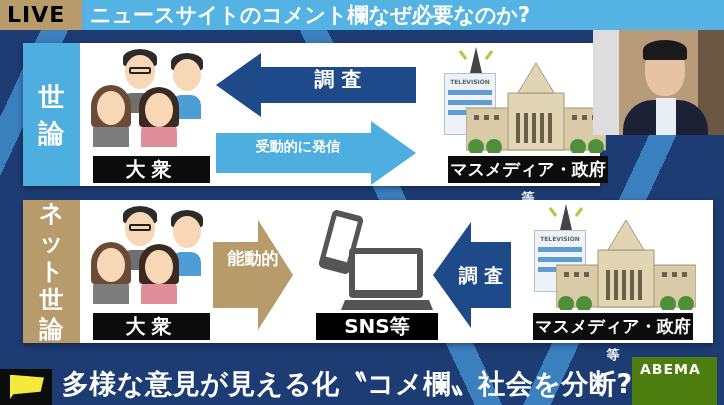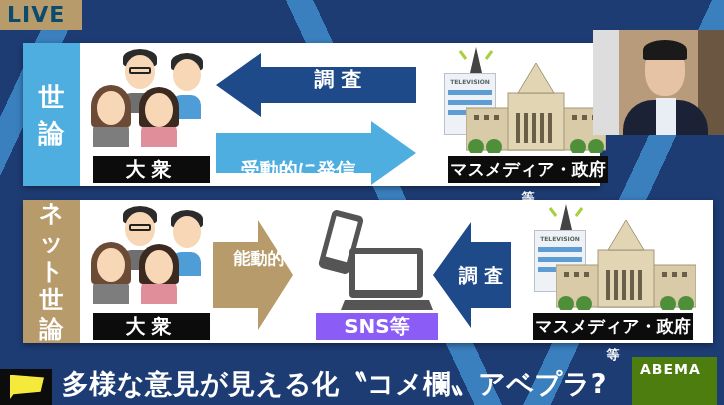--- a/index.html
+++ b/index.html
@@ -13,21 +13,21 @@
     position: absolute; inset: 0;
     background:
       linear-gradient(115deg, transparent 0 6%, #3e86c6 6% 9%, transparent 9% 100%),
       linear-gradient(65deg, transparent 0 52%, #3e86c6 52% 55%, transparent 55% 100%),
       linear-gradient(115deg, transparent 0 78%, #3e86c6 78% 81%, transparent 81% 100%),
       #1e3c74;
     opacity: 0.9;
   }
   
   .topbar { position: absolute; left: 0; top: 0; height: 30px; width: 724px; display: flex; }
-  .live { background: #b79b6a; color: #0c4a6e; font-weight: bold; font-size: 22px; padding: 0 7px; line-height: 30px; width: 82px; letter-spacing: 1px; }
+  .live { background: #b79b6a; color: #000000; font-weight: bold; font-size: 22px; padding: 0 7px; line-height: 30px; width: 82px; letter-spacing: 1px; }
   .tag { background: #0c0c0c; color: #f5ea3b; font-weight: bold; font-size: 21px; line-height: 30px; padding: 0 7px; width: 130px; }
   .headline { background: #54b3e3; color: #fff; font-weight: bold; font-size: 21px; line-height: 30px; padding: 0 8px; flex: 1; white-space: nowrap; overflow: hidden; }
 
   
   .panel { position: absolute; left: 23px; width: 577px; background: #fff; box-shadow: 0 2px 6px rgba(0,0,0,0.4); }
   .panel1 { top: 43px; height: 143px; }
   .panel2 { top: 200px; width: 690px; height: 143px; }
   .side { position: absolute; left: 0; top: 0; bottom: 0; width: 57px; color: #fff; font-weight: bold; display: flex; flex-direction: column; align-items: center; justify-content: center; font-size: 26px; line-height: 36px; }
   .side1 { background: #4eaee0; }
   .side2 { background: #b79b6a; font-size: 24px; line-height: 29px; }
@@ -63,20 +63,21 @@
   .logo-top { position: absolute; left: 8px; top: 4px; font-size: 14px; font-weight: bold; letter-spacing: 1px; }
   .logo-bottom { position: absolute; left: 6px; top: 18px; font-size: 25px; font-weight: bold; letter-spacing: 0; }
 </style>
 </head>
 <body>
 
 <div class="bg"></div>
 
 <div class="topbar">
   <div class="live">LIVE</div>
+  <div class="headline">ニュースサイトのコメント欄なぜ必要なのか?</div>
 </div>
 
 <div class="panel panel1">
   <div class="side side1">
     <span>世</span>
     <span>論</span>
   </div>
 
   <div class="people" style="left:68px; top:4px;">
     <div class="body-s" style="left:30px;top:46px;width:36px;height:20px;background:#6f6f6f;"></div>
@@ -96,21 +97,21 @@
   <div class="label-black" style="left:70px;top:113px;width:117px;height:27px;font-size:20px;line-height:27px;letter-spacing:6px;">大衆</div>
 
   <svg class="arrow" style="left:193px;top:10px;" width="200" height="65">
     <polygon points="0,32 45,0 45,14 200,14 200,50 45,50 45,64" fill="#1f4a8a"></polygon>
   </svg>
   <div class="arrow-text" style="left:280px;top:21px;width:70px;font-size:20px;line-height:30px;">調 査</div>
 
   <svg class="arrow" style="left:193px;top:78px;" width="200" height="64">
     <polygon points="200,32 155,0 155,12 0,12 0,52 155,52 155,64" fill="#4eaee0"></polygon>
   </svg>
-  <div class="arrow-text" style="left:200px;top:111px;width:150px;font-size:19px;line-height:30px;">受動的に発信</div>
+  <div class="arrow-text" style="left:200px;top:88px;width:150px;font-size:14px;line-height:30px;">受動的に発信</div>
 
   <div class="building" style="left:415px;top:2px;width:170px;height:110px;">
     <svg style="position:absolute;left:18px;top:0;" width="40" height="30">
       <polygon points="20,2 14,28 26,28" fill="#444"></polygon>
       <line x1="4" y1="6" x2="10" y2="14" stroke="#a9cf3a" stroke-width="3"></line>
       <line x1="36" y1="6" x2="30" y2="14" stroke="#a9cf3a" stroke-width="3"></line>
     </svg>
     <div class="tv" style="left:6px;top:28px;width:52px;height:62px;">
       <div class="tv-label">TELEVISION</div>
       <div class="stripe" style="top:16px;"></div>
@@ -175,34 +176,34 @@
     <div class="head" style="left:6px;top:44px;width:28px;height:34px;"></div>
     <div class="body-s" style="left:50px;top:74px;width:36px;height:26px;background:#e08e9a;"></div>
     <div class="hair" style="left:48px;top:40px;width:40px;height:40px;background:#3a2a20;border-radius:50% 50% 10% 10%;"></div>
     <div class="head" style="left:54px;top:46px;width:28px;height:34px;"></div>
   </div>
   <div class="label-black" style="left:70px;top:113px;width:117px;height:27px;font-size:20px;line-height:27px;letter-spacing:6px;">大衆</div>
 
   <svg class="arrow" style="left:190px;top:20px;" width="80" height="110">
     <polygon points="80,55 45,0 45,22 0,22 0,88 45,88 45,110" fill="#b79b6a"></polygon>
   </svg>
-  <div class="arrow-text" style="left:206px;top:46px;width:60px;font-size:17px;line-height:24px;">
+  <div class="arrow-text" style="left:200px;top:46px;width:60px;font-size:17px;line-height:24px;">
     <div>能動的</div>
   </div>
 
   <svg class="device" style="left:290px;top:10px;" width="60" height="65">
     <rect x="12" y="2" width="32" height="60" rx="5" fill="#555" transform="rotate(15 28 32)"></rect>
     <rect x="17" y="8" width="22" height="42" fill="#fff" transform="rotate(15 28 32)"></rect>
   </svg>
   <svg class="device" style="left:318px;top:48px;" width="92" height="62">
     <rect x="8" y="0" width="74" height="50" rx="4" fill="#555"></rect>
     <rect x="14" y="6" width="62" height="36" fill="#fff"></rect>
     <polygon points="0,62 4,52 88,52 92,62" fill="#555"></polygon>
   </svg>
-  <div class="label-black" style="left:293px;top:113px;width:122px;height:27px;background:#8b5cf6;font-size:20px;line-height:27px;">SNS等</div>
+  <div class="label-black" style="left:293px;top:113px;width:122px;height:27px;background:#000000;font-size:20px;line-height:27px;">SNS等</div>
 
   <svg class="arrow" style="left:410px;top:22px;" width="80" height="106">
     <polygon points="0,53 38,0 38,20 78,20 78,86 38,86 38,106" fill="#1f4a8a"></polygon>
   </svg>
   <div class="arrow-text" style="left:428px;top:60px;width:60px;font-size:19px;line-height:30px;">調 査</div>
 
   <div class="building" style="left:505px;top:2px;width:170px;height:110px;">
     <svg style="position:absolute;left:18px;top:0;" width="40" height="30">
       <polygon points="20,2 14,28 26,28" fill="#444"></polygon>
       <line x1="4" y1="6" x2="10" y2="14" stroke="#a9cf3a" stroke-width="3"></line>
@@ -240,18 +241,18 @@
   <div class="label-black" style="left:510px;top:113px;width:160px;height:27px;font-size:17px;line-height:27px;">
     <span>マスメディア・政府</span>
     <span style="font-size:13px;">等</span>
   </div>
 </div>
 
 <div class="bottom">
   <div class="flag-box">
     <div class="flag"></div>
   </div>
-  <div class="caption">多様な意見が見える化〝コメ欄〟アベプラ?</div>
+  <div class="caption">多様な意見が見える化〝コメ欄〟社会を分断?</div>
 </div>
 
 <div class="logo">
   <div class="logo-top">ABEMA</div>
 </div>
 
 </body></html>

